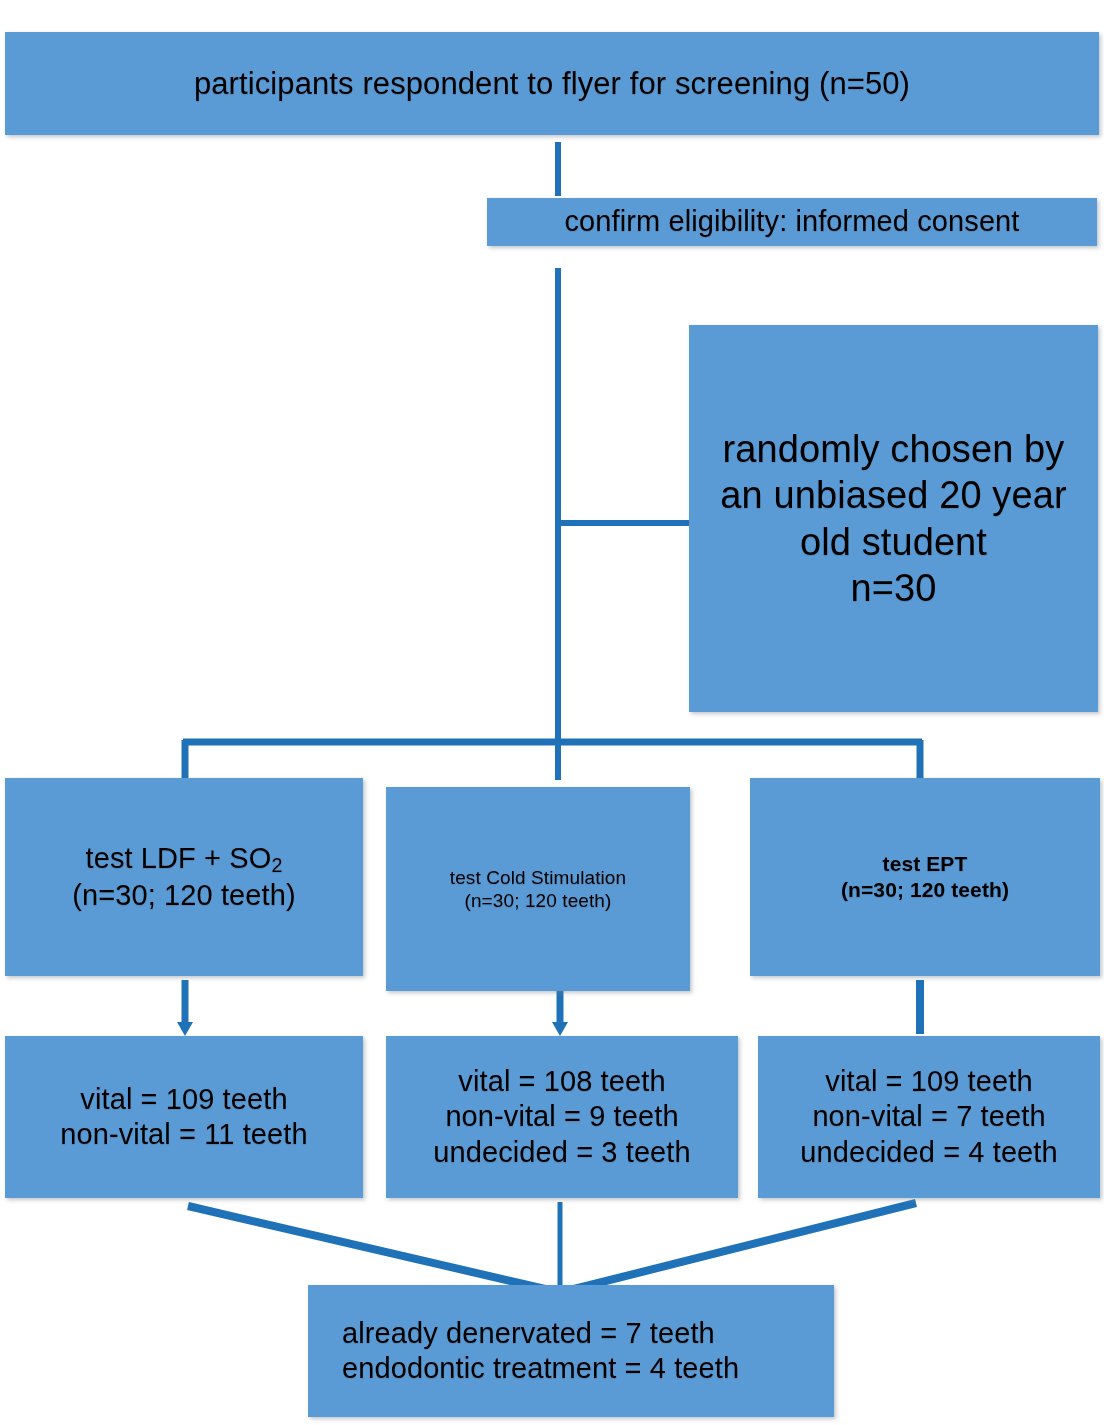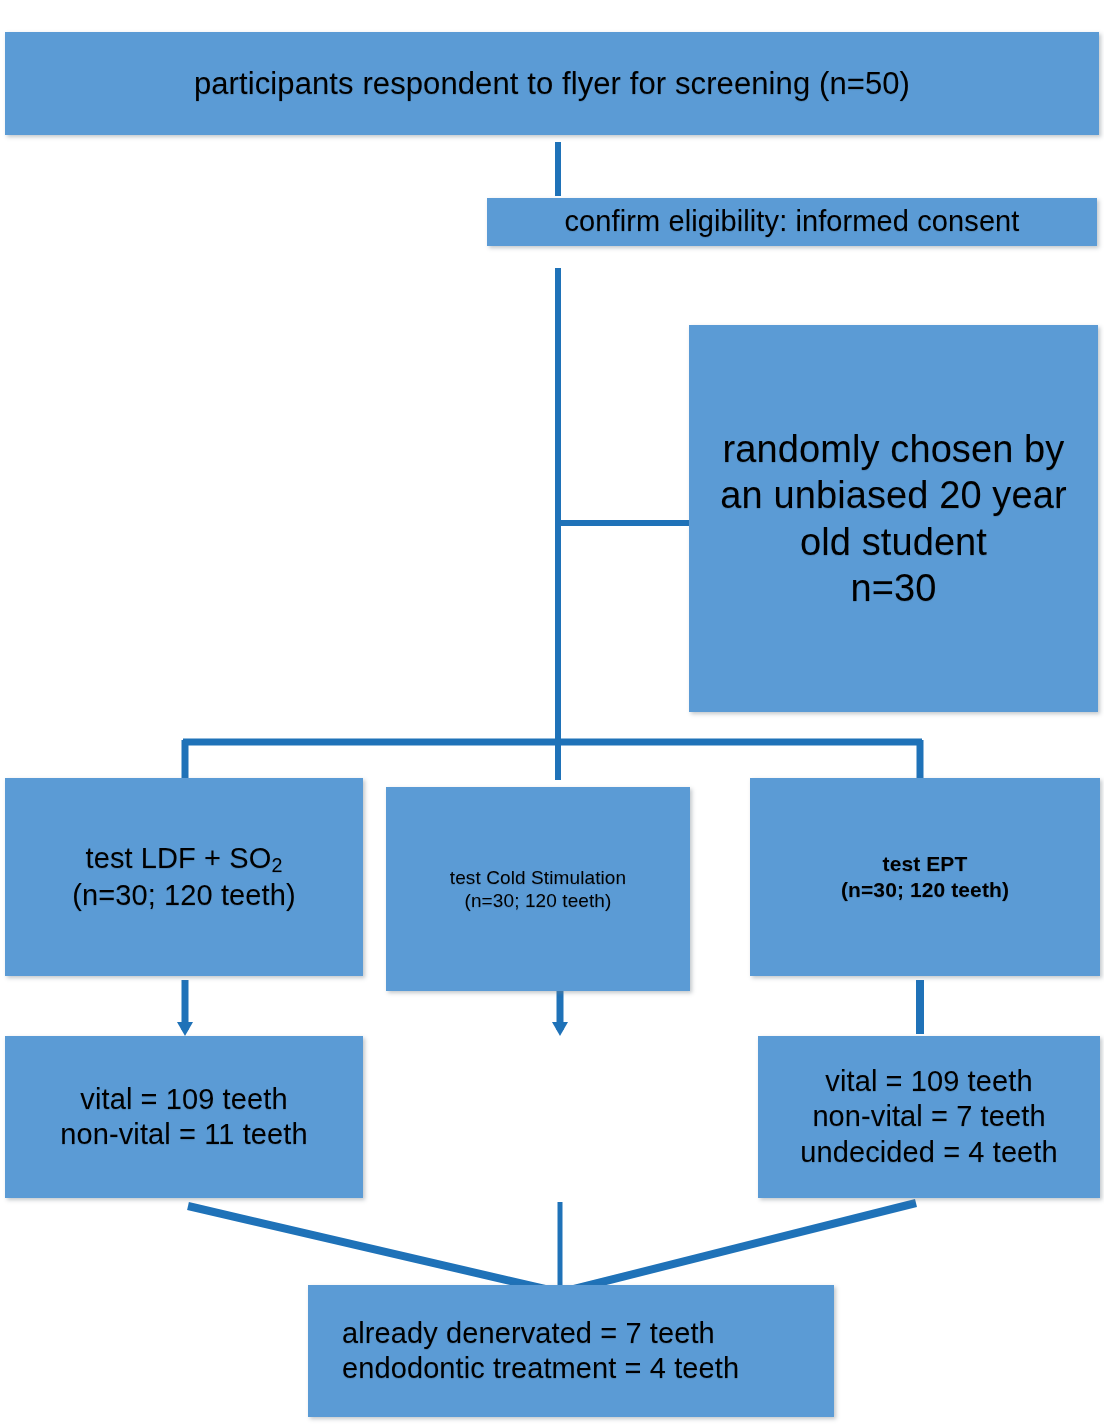--- a/index.html
+++ b/index.html
@@ -108,20 +108,25 @@
   <div class="box" id="box-test-ept">
     <span>test EPT
 (n=30; 120 teeth)</span>
   </div>
 
   <div class="box" id="box-res-ldf">
     <span>vital = 109 teeth
 non-vital = 11 teeth</span>
   </div>
 
+  <div class="box" id="box-res-cold">
+    <span>vital = 108 teeth
+non-vital = 9 teeth
+undecided = 3 teeth</span>
+  </div>
 
   <div class="box" id="box-res-ept">
     <span>vital = 109 teeth
 non-vital = 7 teeth
 undecided = 4 teeth</span>
   </div>
 
   <div class="box" id="box-outcome">
     <span>already denervated = 7 teeth
 endodontic treatment = 4 teeth</span>

